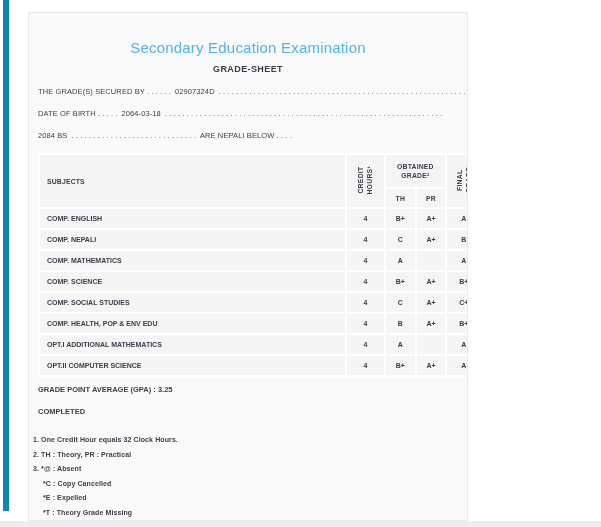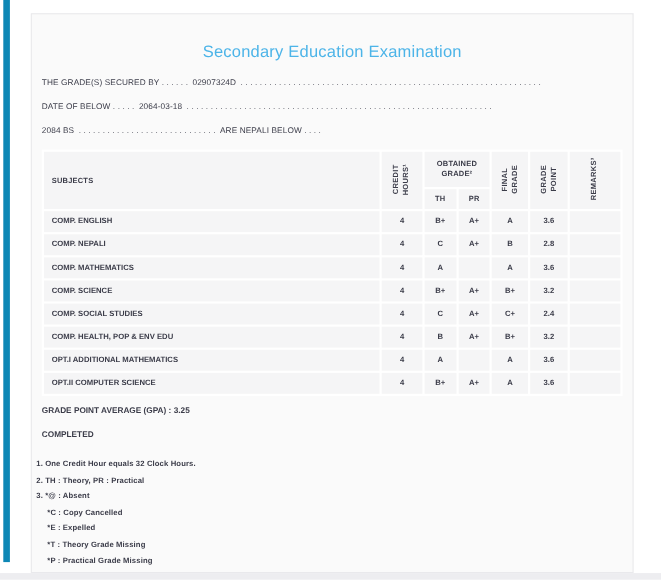--- a/index.html
+++ b/index.html
@@ -8,21 +8,21 @@
     --text:#3b3c49;
     --card-bg:#fafafa;
     --card-border:#e9e9ec;
     --cell-bg:#f5f5f6;
   }
   *{margin:0;padding:0;box-sizing:border-box;}
   html,body{width:601px;height:527px;overflow:hidden;background:#ffffff;
     font-family:"Liberation Sans",sans-serif;color:var(--text);}
   .accent-bar{position:absolute;left:3px;top:0;width:6px;height:511px;background:var(--accent);}
   .bottom-strip{position:absolute;left:0;top:521px;width:601px;height:6px;background:#ededf0;}
-  .card{position:absolute;left:28px;top:12px;width:548px;height:509px;
+  .card{position:absolute;left:28px;top:12px;width:440px;height:509px;
     background:var(--card-bg);border:1px solid var(--card-border);
     padding:26px 9px 0 9px;overflow:hidden;}
   .page-title{text-align:center;font-size:15px;line-height:18px;color:var(--title);letter-spacing:0.2px;}
   .page-subtitle{text-align:center;font-size:9px;font-weight:700;margin-top:7px;letter-spacing:0.4px;}
   .info-block{margin-top:13px;}
   .info-line{display:flex;gap:4px;white-space:nowrap;overflow:hidden;width:456px;
     font-size:7.5px;font-weight:400;line-height:9px;margin-bottom:13px;letter-spacing:0.1px;}
   .grade-table{border-collapse:separate;border-spacing:2px;table-layout:fixed;
     width:528px;background:#ffffff;margin-top:7px;}
   .grade-table th,.grade-table td{background:var(--cell-bg);padding:0;text-align:center;
@@ -43,29 +43,30 @@
   .footnote.indent{padding-left:10px;}
 </style>
 </head>
 <body>
 
 <div class="accent-bar"></div>
 
 <div class="card">
 
   <div class="page-title">Secondary Education Examination</div>
+  <div class="page-subtitle">GRADE-SHEET</div>
 
   <div class="info-block">
     <div class="info-line">
       <span>THE GRADE(S) SECURED BY . . . . . .</span>
       <span>02907324D</span>
       <span>. . . . . . . . . . . . . . . . . . . . . . . . . . . . . . . . . . . . . . . . . . . . . . . . . . . . . . . . . . . . . . . .</span>
     </div>
     <div class="info-line">
-      <span>DATE OF BELOW . . . . .</span>
+      <span>DATE OF BIRTH . . . . .</span>
       <span>2064-03-18</span>
       <span>. . . . . . . . . . . . . . . . . . . . . . . . . . . . . . . . . . . . . . . . . . . . . . . . . . . . . . . . . . . . . . . .</span>
     </div>
     <div class="info-line">
       <span>2084 BS</span>
       <span>. . . . . . . . . . . . . . . . . . . . . . . . . . . . .</span>
       <span>ARE NEPALI BELOW . . . .</span>
     </div>
   </div>
 

